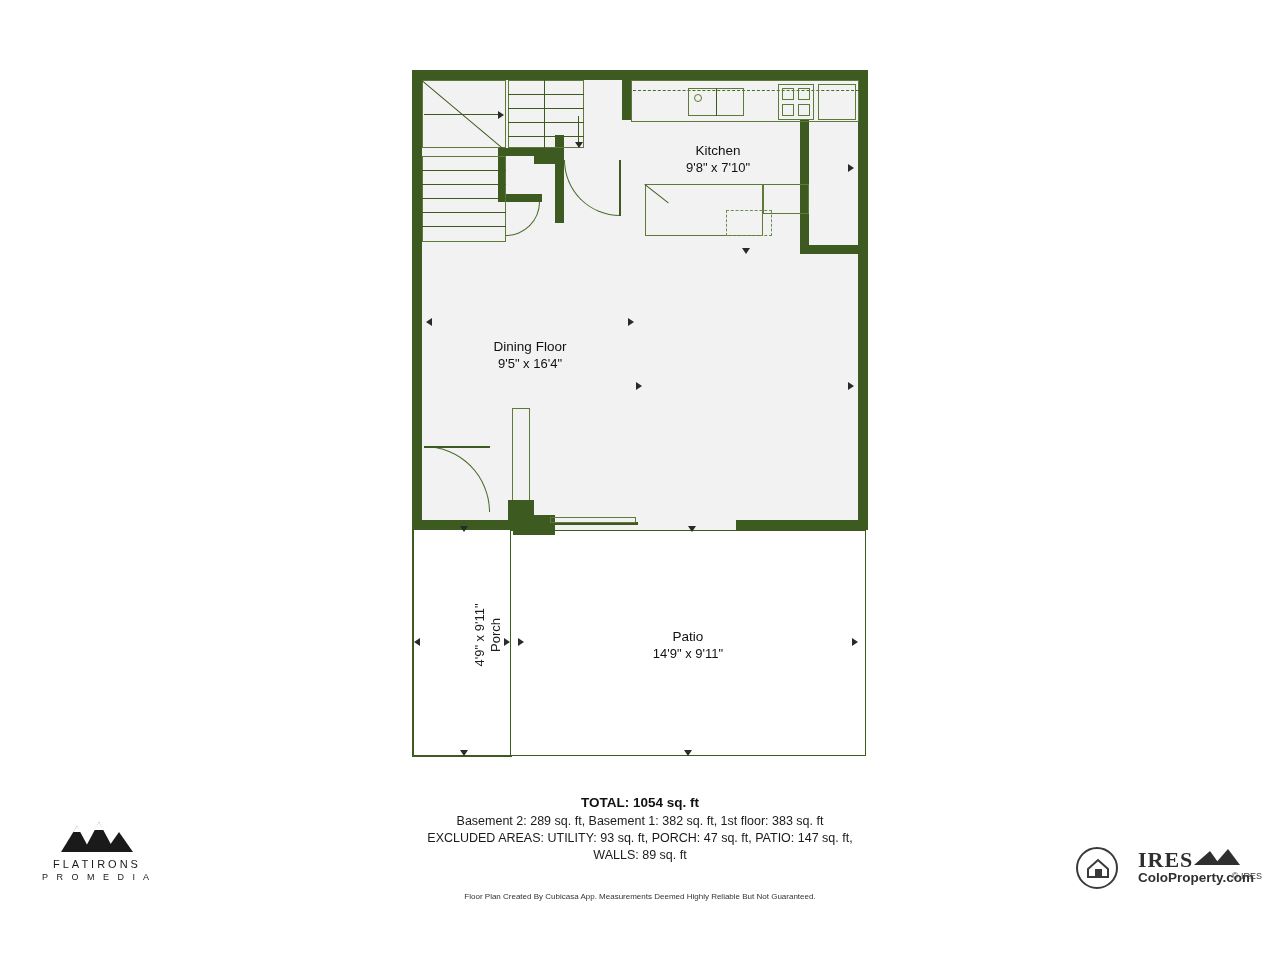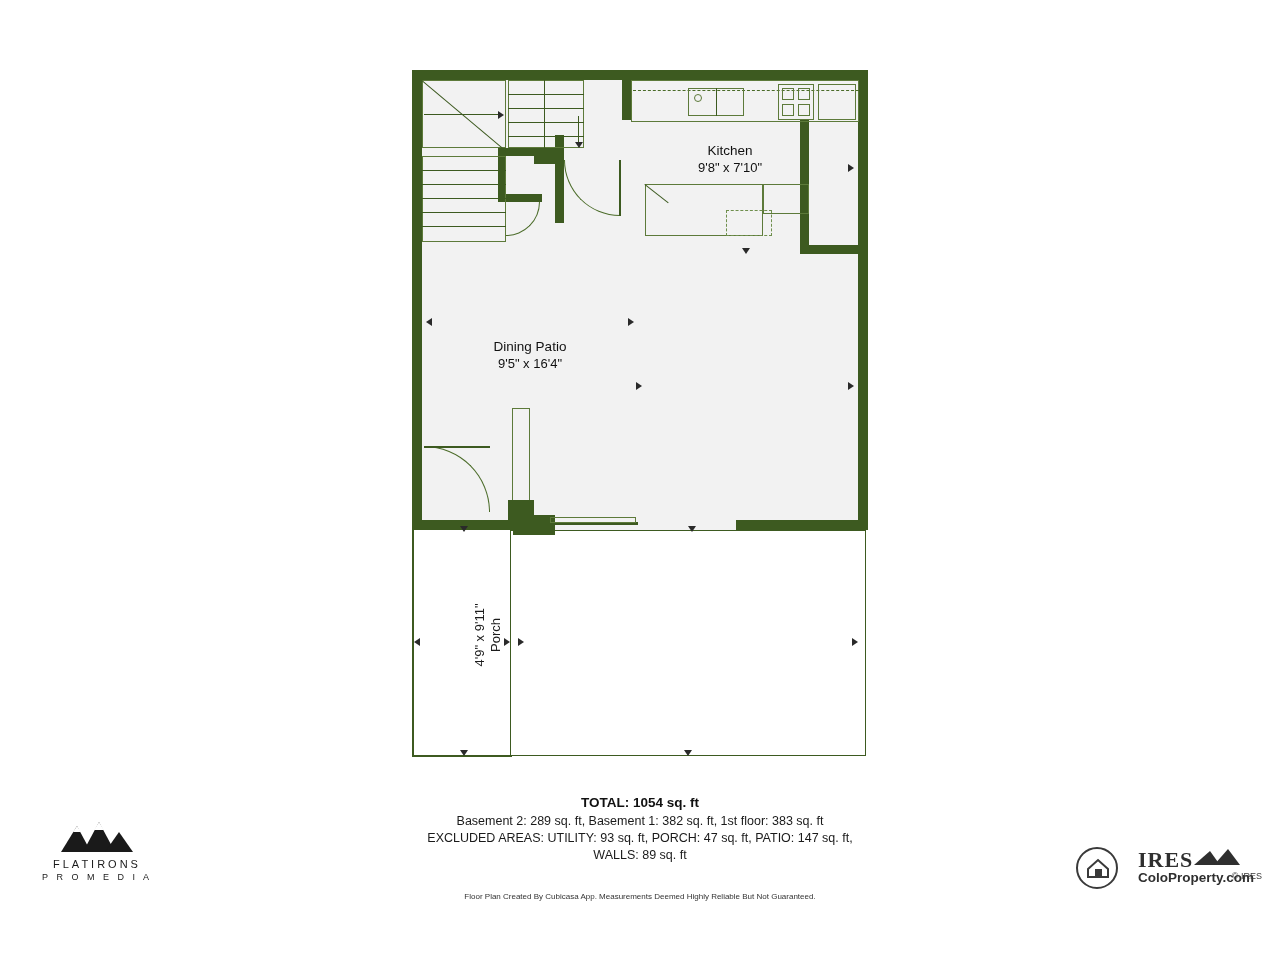--- a/index.html
+++ b/index.html
@@ -275,31 +275,35 @@
 
   <div class="outline-thin" style="left:112px; top:348px; width:18px; height:114px;"></div>
   <div class="wall" style="left:108px; top:440px; width:26px; height:22px;"></div>
   <div class="thin-line" style="left:134px; top:462px; width:104px; height:3px;"></div>
   <div class="outline-thin" style="left:150px; top:457px; width:86px; height:6px;"></div>
 
   <div class="outline" style="left:110px; top:470px; width:356px; height:226px;"></div>
   <div class="thin-line" style="left:12px; top:470px; width:1.5px; height:226px;"></div>
   <div class="thin-line" style="left:12px; top:695px; width:100px; height:1.5px;"></div>
 
-  <div class="room-label" style="left:240px; top:82px; width:180px;">
+  <div class="room-label" style="left:228px; top:82px; width:180px;">
     <span>Kitchen</span>
     <span class="dim">9'8" x 7'10"</span>
   </div>
 
   <div class="room-label" style="left:40px; top:278px; width:180px;">
-    <span>Dining Patio</span>
+    <span>Dining Floor</span>
     <span class="dim">9'5" x 16'4"</span>
   </div>
 
 
+  <div class="room-label" style="left:198px; top:568px; width:180px;">
+    <span>Patio</span>
+    <span class="dim">14'9" x 9'11"</span>
+  </div>
 
   <div class="rot-label" style="left:88px; top:640px; width:130px;">
     <span>Porch</span>
   </div>
   <div class="rot-label" style="left:72px; top:640px; width:130px;">
     <span>4'9" x 9'11"</span>
   </div>
 
   <div class="arrow left" style="left:26px; top:258px;"></div>
   <div class="arrow right" style="left:228px; top:258px;"></div>

